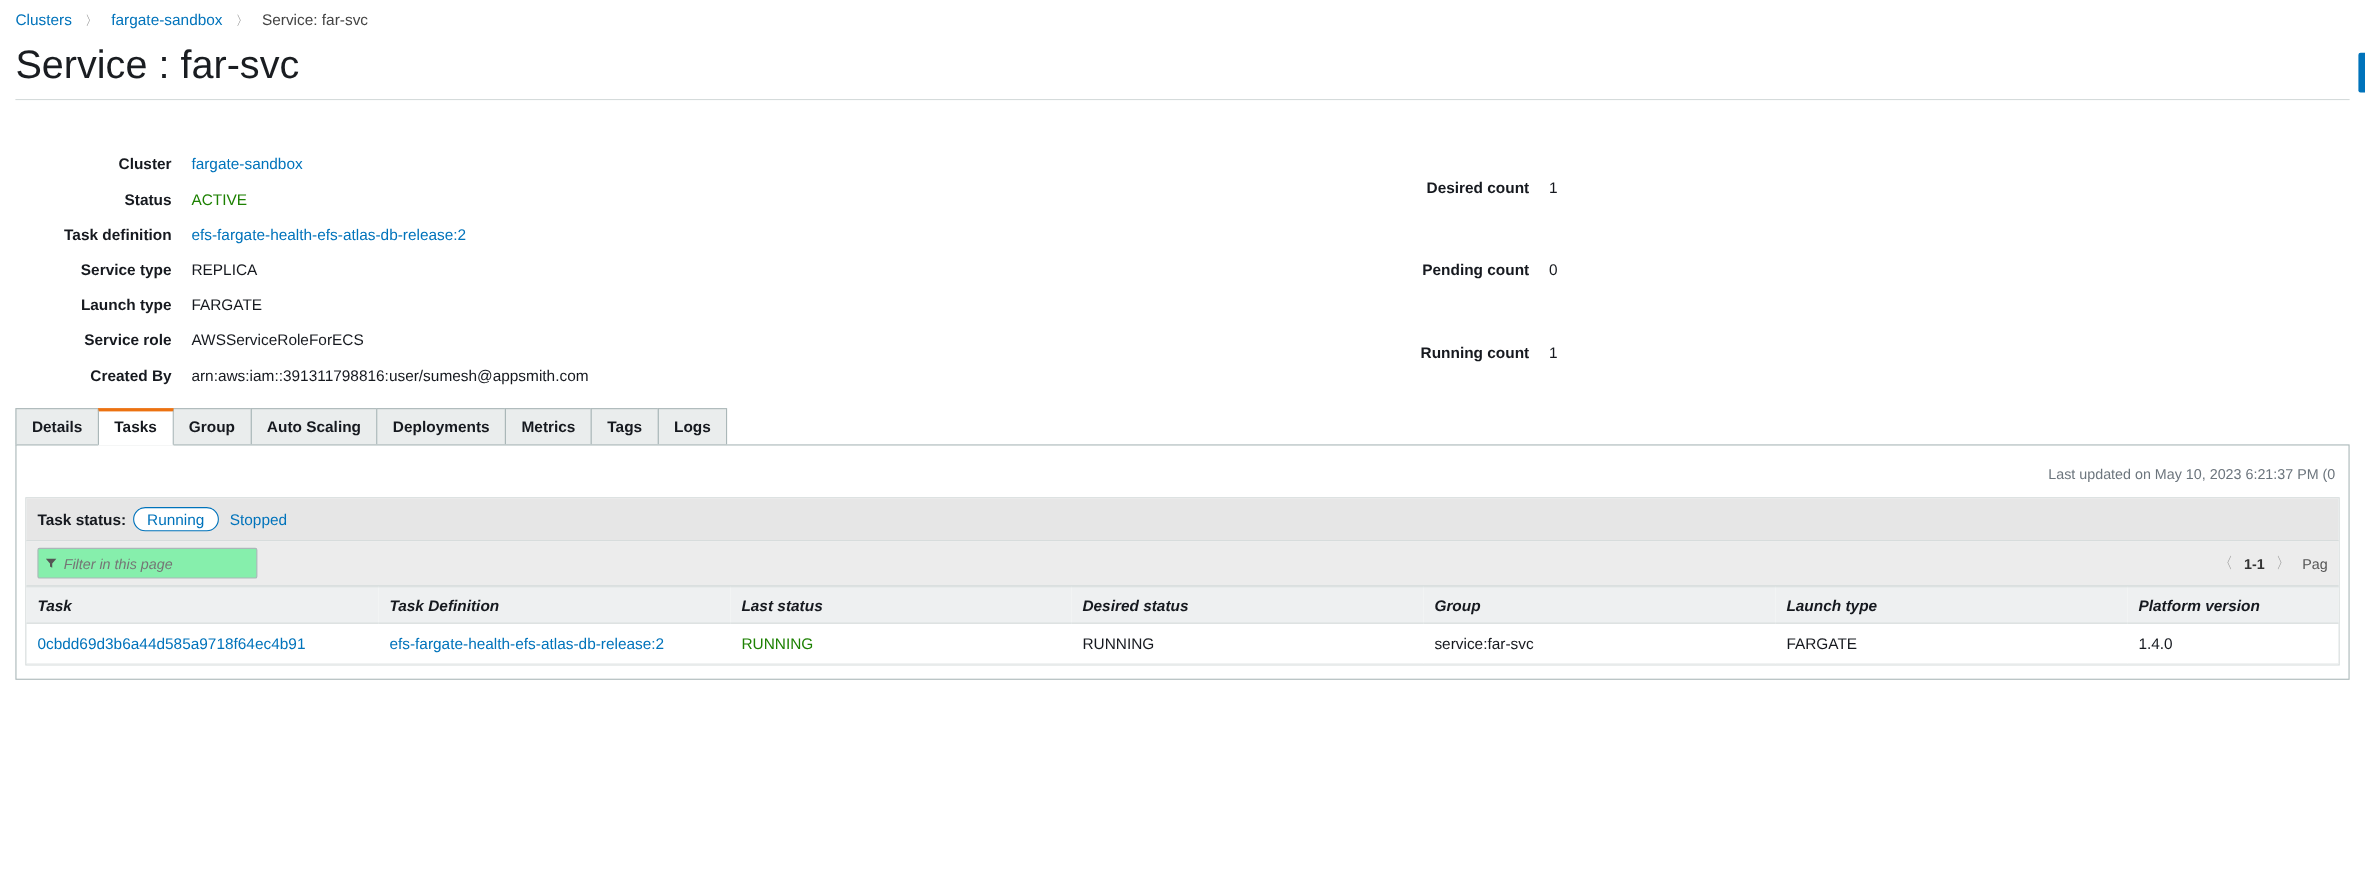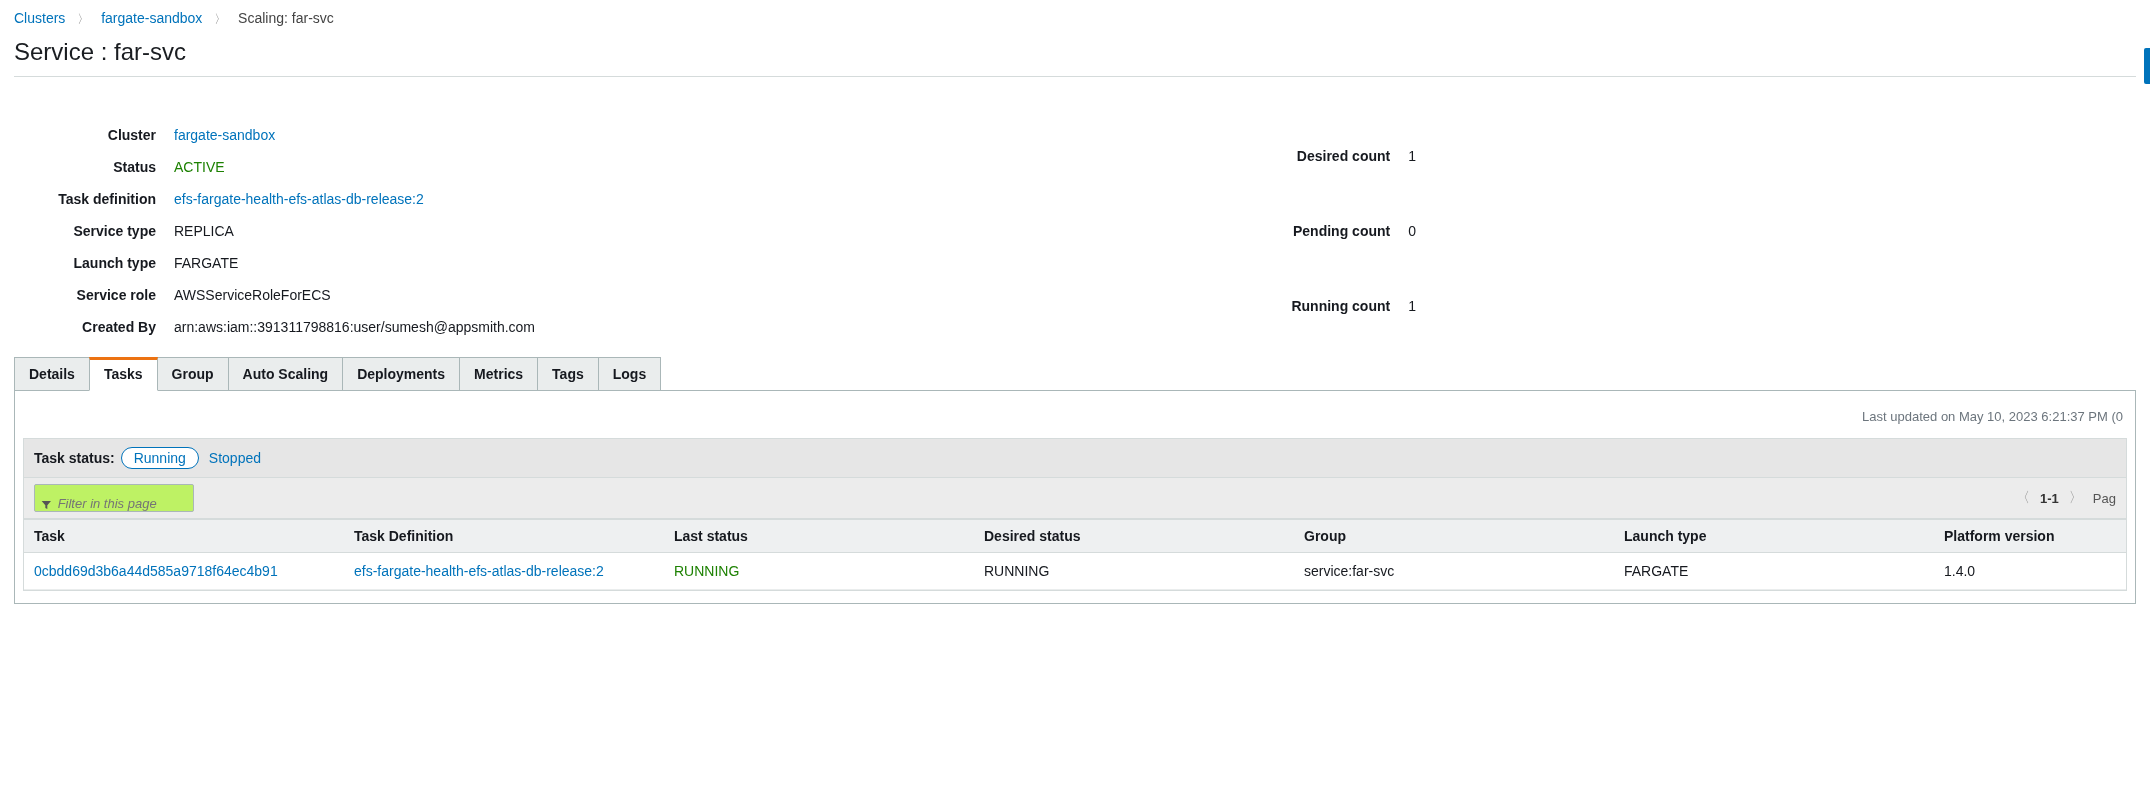--- a/index.html
+++ b/index.html
@@ -19,21 +19,21 @@
   }
   .breadcrumbs .sep {
     color: #888;
     padding: 0 8px;
     font-size: 12px;
   }
   .breadcrumbs .crumb-current { color: #444; }
 
   
   .page-title {
-    font-size: 24px;
+    font-size: 36px;
     font-weight: 400;
     padding: 4px 14px 10px 14px;
     color: #1a1d21;
   }
   .title-separator {
     height: 1px;
     background: #d5dbdb;
     margin: 0 14px 10px 14px;
   }
 
@@ -126,26 +126,26 @@
 
   .tasks-toolbar {
     background: #ececec;
     padding: 6px 10px;
     border-bottom: 1px solid #d5dbdb;
     display:flex;
     align-items:center;
   }
   .filter-input {
     display:flex;
-    align-items:flex-end;
-    background:#bef264;
+    align-items:center;
+    background:#86efac;
     border:1px solid #aab7b8;
     border-radius:2px;
     height:28px;
-    width:160px;
+    width:200px;
     padding:0 6px;
   }
   .filter-input svg { width:12px;height:12px; fill:#555; }
   .filter-input input {
     border:none;
     outline:none;
     font-size:13px;
     font-style:italic;
     color:#555;
     width:100%;
@@ -158,20 +158,21 @@
 
   table.tasks-table { width:100%; border-collapse:collapse; }
   table.tasks-table th {
     text-align:left;
     font-size:14px;
     font-weight:700;
     background:#eef0f1;
     border-top:1px solid #d5dbdb;
     border-bottom:1px solid #d5dbdb;
     padding:8px 10px;
+    font-style:italic;
   }
   table.tasks-table td {
     font-size:14px;
     padding:10px 10px;
     border-bottom:1px solid #eaeded;
   }
   .cell-link { color:#0073bb; cursor:pointer; }
   .cell-running { color:#1d8102; }
 
   .top-btn {
@@ -195,21 +196,21 @@
 </head>
 <body>
 
 <div class="top-btn"></div>
 
 <div class="breadcrumbs">
   <a>Clusters</a>
   <span class="sep">〉</span>
   <a>fargate-sandbox</a>
   <span class="sep">〉</span>
-  <span class="crumb-current">Scaling: far-svc</span>
+  <span class="crumb-current">Service: far-svc</span>
 </div>
 
 <h1 class="page-title">Service : far-svc</h1>
 <div class="title-separator"></div>
 
 <div class="details-section">
   <div class="details-col left">
     <div class="kv-row">
       <div class="kv-key">Cluster</div>
       <div class="kv-val"><a>fargate-sandbox</a></div>

